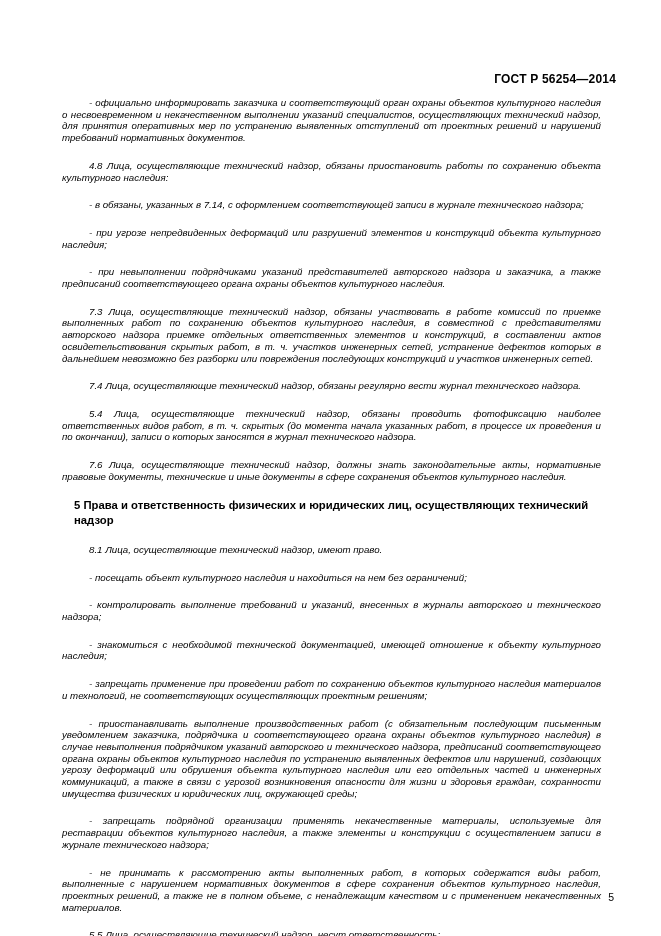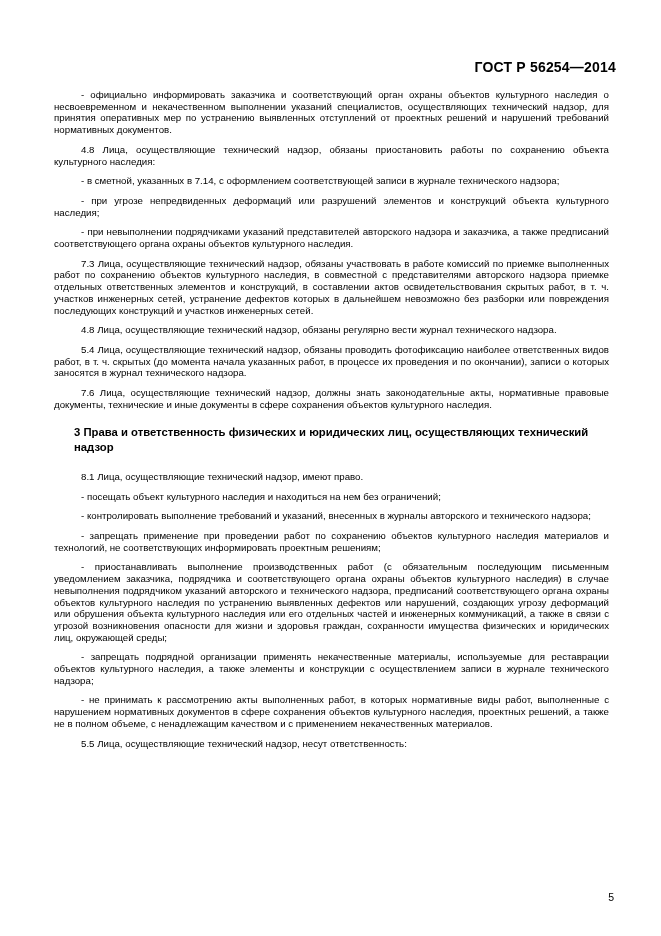--- a/index.html
+++ b/index.html
@@ -7,38 +7,39 @@
     width: 661px;
     height: 936px;
     background: #ffffff;
     font-family: "Liberation Sans", sans-serif;
     color: #000000;
     position: relative;
     overflow: hidden;
   }
   .doc-header {
     position: absolute;
-    top: 59px;
+    top: 72px;
     right: 45px;
-    font-size: 14px;
+    font-size: 12px;
     font-weight: bold;
     letter-spacing: 0.2px;
   }
   .content {
     position: absolute;
     top: 81px;
     left: 46px;
     width: 571px;
     font-size: 9.7px;
     line-height: 11.7px;
     text-align: justify;
   }
   .para {
-    margin: 8px;
+    margin: 16px;
     text-indent: 27px;
+    font-style: italic;
   }
   .section-heading {
     font-size: 11.3px;
     line-height: 14.2px;
     font-weight: bold;
     text-align: left;
     margin: 15px 0 17px 0;
     padding-left: 28px;
     text-indent: 0;
   }
@@ -50,33 +51,34 @@
   }
 </style>
 </head>
 <body>
 
 <div class="doc-header">ГОСТ Р 56254—2014</div>
 
 <main class="content">
   <p class="para">- официально информировать заказчика и соответствующий орган охраны объектов культурного наследия о несвоевременном и некачественном выполнении указаний специалистов, осуществляющих технический надзор, для принятия оперативных мер по устранению выявленных отступлений от проектных решений и нарушений требований нормативных документов.</p>
   <p class="para">4.8 Лица, осуществляющие технический надзор, обязаны приостановить работы по сохранению объекта культурного наследия:</p>
-  <p class="para">- в сметной, указанных в 7.14, с оформлением соответствующей записи в журнале технического надзора;</p>
+  <p class="para">- в обязаны, указанных в 7.14, с оформлением соответствующей записи в журнале технического надзора;</p>
   <p class="para">- при угрозе непредвиденных деформаций или разрушений элементов и конструкций объекта культурного наследия;</p>
   <p class="para">- при невыполнении подрядчиками указаний представителей авторского надзора и заказчика, а также предписаний соответствующего органа охраны объектов культурного наследия.</p>
   <p class="para">7.3 Лица, осуществляющие технический надзор, обязаны участвовать в работе комиссий по приемке выполненных работ по сохранению объектов культурного наследия, в совместной с представителями авторского надзора приемке отдельных ответственных элементов и конструкций, в составлении актов освидетельствования скрытых работ, в т. ч. участков инженерных сетей, устранение дефектов которых в дальнейшем невозможно без разборки или повреждения последующих конструкций и участков инженерных сетей.</p>
-  <p class="para">4.8 Лица, осуществляющие технический надзор, обязаны регулярно вести журнал технического надзора.</p>
+  <p class="para">7.4 Лица, осуществляющие технический надзор, обязаны регулярно вести журнал технического надзора.</p>
   <p class="para">5.4 Лица, осуществляющие технический надзор, обязаны проводить фотофиксацию наиболее ответственных видов работ, в т. ч. скрытых (до момента начала указанных работ, в процессе их проведения и по окончании), записи о которых заносятся в журнал технического надзора.</p>
   <p class="para">7.6 Лица, осуществляющие технический надзор, должны знать законодательные акты, нормативные правовые документы, технические и иные документы в сфере сохранения объектов культурного наследия.</p>
 
-  <h2 class="section-heading">3 Права и ответственность физических и юридических лиц, осуществляющих технический надзор</h2>
+  <h2 class="section-heading">5 Права и ответственность физических и юридических лиц, осуществляющих технический надзор</h2>
 
   <p class="para">8.1 Лица, осуществляющие технический надзор, имеют право.</p>
   <p class="para">- посещать объект культурного наследия и находиться на нем без ограничений;</p>
   <p class="para">- контролировать выполнение требований и указаний, внесенных в журналы авторского и технического надзора;</p>
-  <p class="para">- запрещать применение при проведении работ по сохранению объектов культурного наследия материалов и технологий, не соответствующих информировать проектным решениям;</p>
+  <p class="para">- знакомиться с необходимой технической документацией, имеющей отношение к объекту культурного наследия;</p>
+  <p class="para">- запрещать применение при проведении работ по сохранению объектов культурного наследия материалов и технологий, не соответствующих осуществляющих проектным решениям;</p>
   <p class="para">- приостанавливать выполнение производственных работ (с обязательным последующим письменным уведомлением заказчика, подрядчика и соответствующего органа охраны объектов культурного наследия) в случае невыполнения подрядчиком указаний авторского и технического надзора, предписаний соответствующего органа охраны объектов культурного наследия по устранению выявленных дефектов или нарушений, создающих угрозу деформаций или обрушения объекта культурного наследия или его отдельных частей и инженерных коммуникаций, а также в связи с угрозой возникновения опасности для жизни и здоровья граждан, сохранности имущества физических и юридических лиц, окружающей среды;</p>
   <p class="para">- запрещать подрядной организации применять некачественные материалы, используемые для реставрации объектов культурного наследия, а также элементы и конструкции с осуществлением записи в журнале технического надзора;</p>
-  <p class="para">- не принимать к рассмотрению акты выполненных работ, в которых нормативные виды работ, выполненные с нарушением нормативных документов в сфере сохранения объектов культурного наследия, проектных решений, а также не в полном объеме, с ненадлежащим качеством и с применением некачественных материалов.</p>
+  <p class="para">- не принимать к рассмотрению акты выполненных работ, в которых содержатся виды работ, выполненные с нарушением нормативных документов в сфере сохранения объектов культурного наследия, проектных решений, а также не в полном объеме, с ненадлежащим качеством и с применением некачественных материалов.</p>
   <p class="para">5.5 Лица, осуществляющие технический надзор, несут ответственность:</p>
 </main>
 
 <div class="page-number">5</div>
 
 </body></html>

